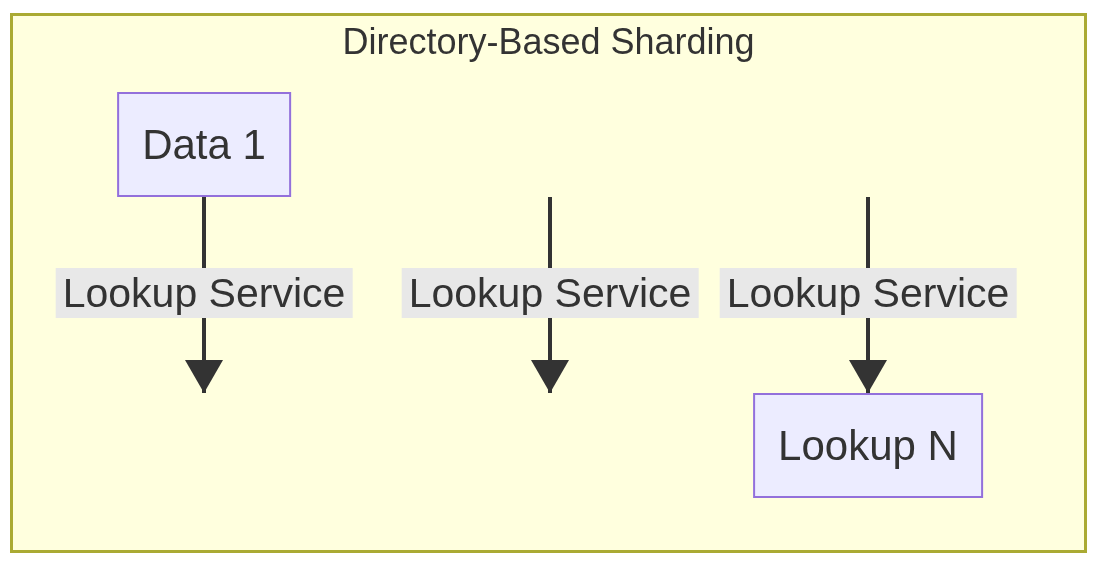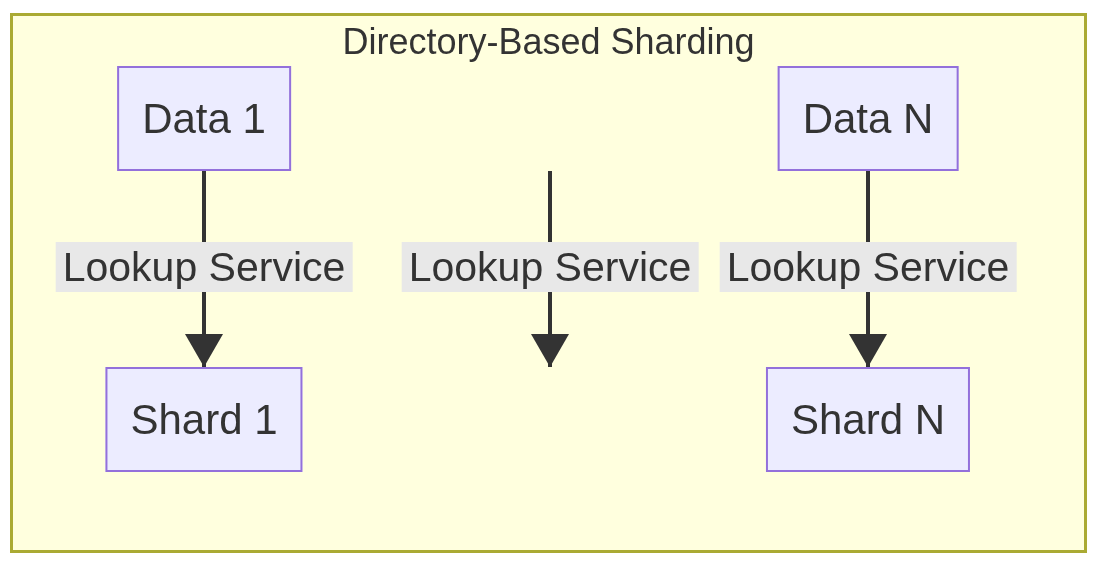--- a/index.html
+++ b/index.html
@@ -12,21 +12,21 @@
     position:absolute; left:10px; top:13px; width:1077px; height:540px;
     box-sizing:border-box;
     background:var(--container-bg,#ffffde);
     border:3px solid var(--container-border,#aaaa33);
   }
   .diagram-title {
     position:absolute; top:4px; left:0; width:100%;
     text-align:center; font-size:36px; line-height:44px;
     color:var(--text,#333333); white-space:nowrap;
   }
-  .column { position:absolute; top:50px; width:340px; height:412px; }
+  .column { position:absolute; top:76px; width:340px; height:412px; }
   .node {
     position:absolute; left:50%; transform:translateX(-50%);
     box-sizing:border-box; height:105px; line-height:101px;
     padding:0 23px; white-space:nowrap;
     background:var(--node-bg,#ececff);
     border:2px solid var(--node-border,#9370db);
     font-size:42px; color:var(--text,#333333);
     z-index:3;
   }
   .node.data  { top:0; }
@@ -57,30 +57,28 @@
 
 <div class="stage">
   <div class="subgraph">
     <div class="diagram-title">Directory-Based Sharding</div>
 
     <div class="column col-1">
       <div class="node data">Data 1</div>
       <div class="edge-line"></div>
       <div class="edge-label">Lookup Service</div>
       <div class="arrowhead"></div>
-      <div class="node shard">Shard 1</div>
     </div>
 
     <div class="column col-2">
       <div class="edge-line"></div>
       <div class="edge-label">Lookup Service</div>
       <div class="arrowhead"></div>
     </div>
 
     <div class="column col-3">
-      <div class="node data">Data N</div>
       <div class="edge-line"></div>
       <div class="edge-label">Lookup Service</div>
       <div class="arrowhead"></div>
-      <div class="node shard">Shard N</div>
+      <div class="node shard">Lookup N</div>
     </div>
   </div>
 </div>
 
 </body></html>

